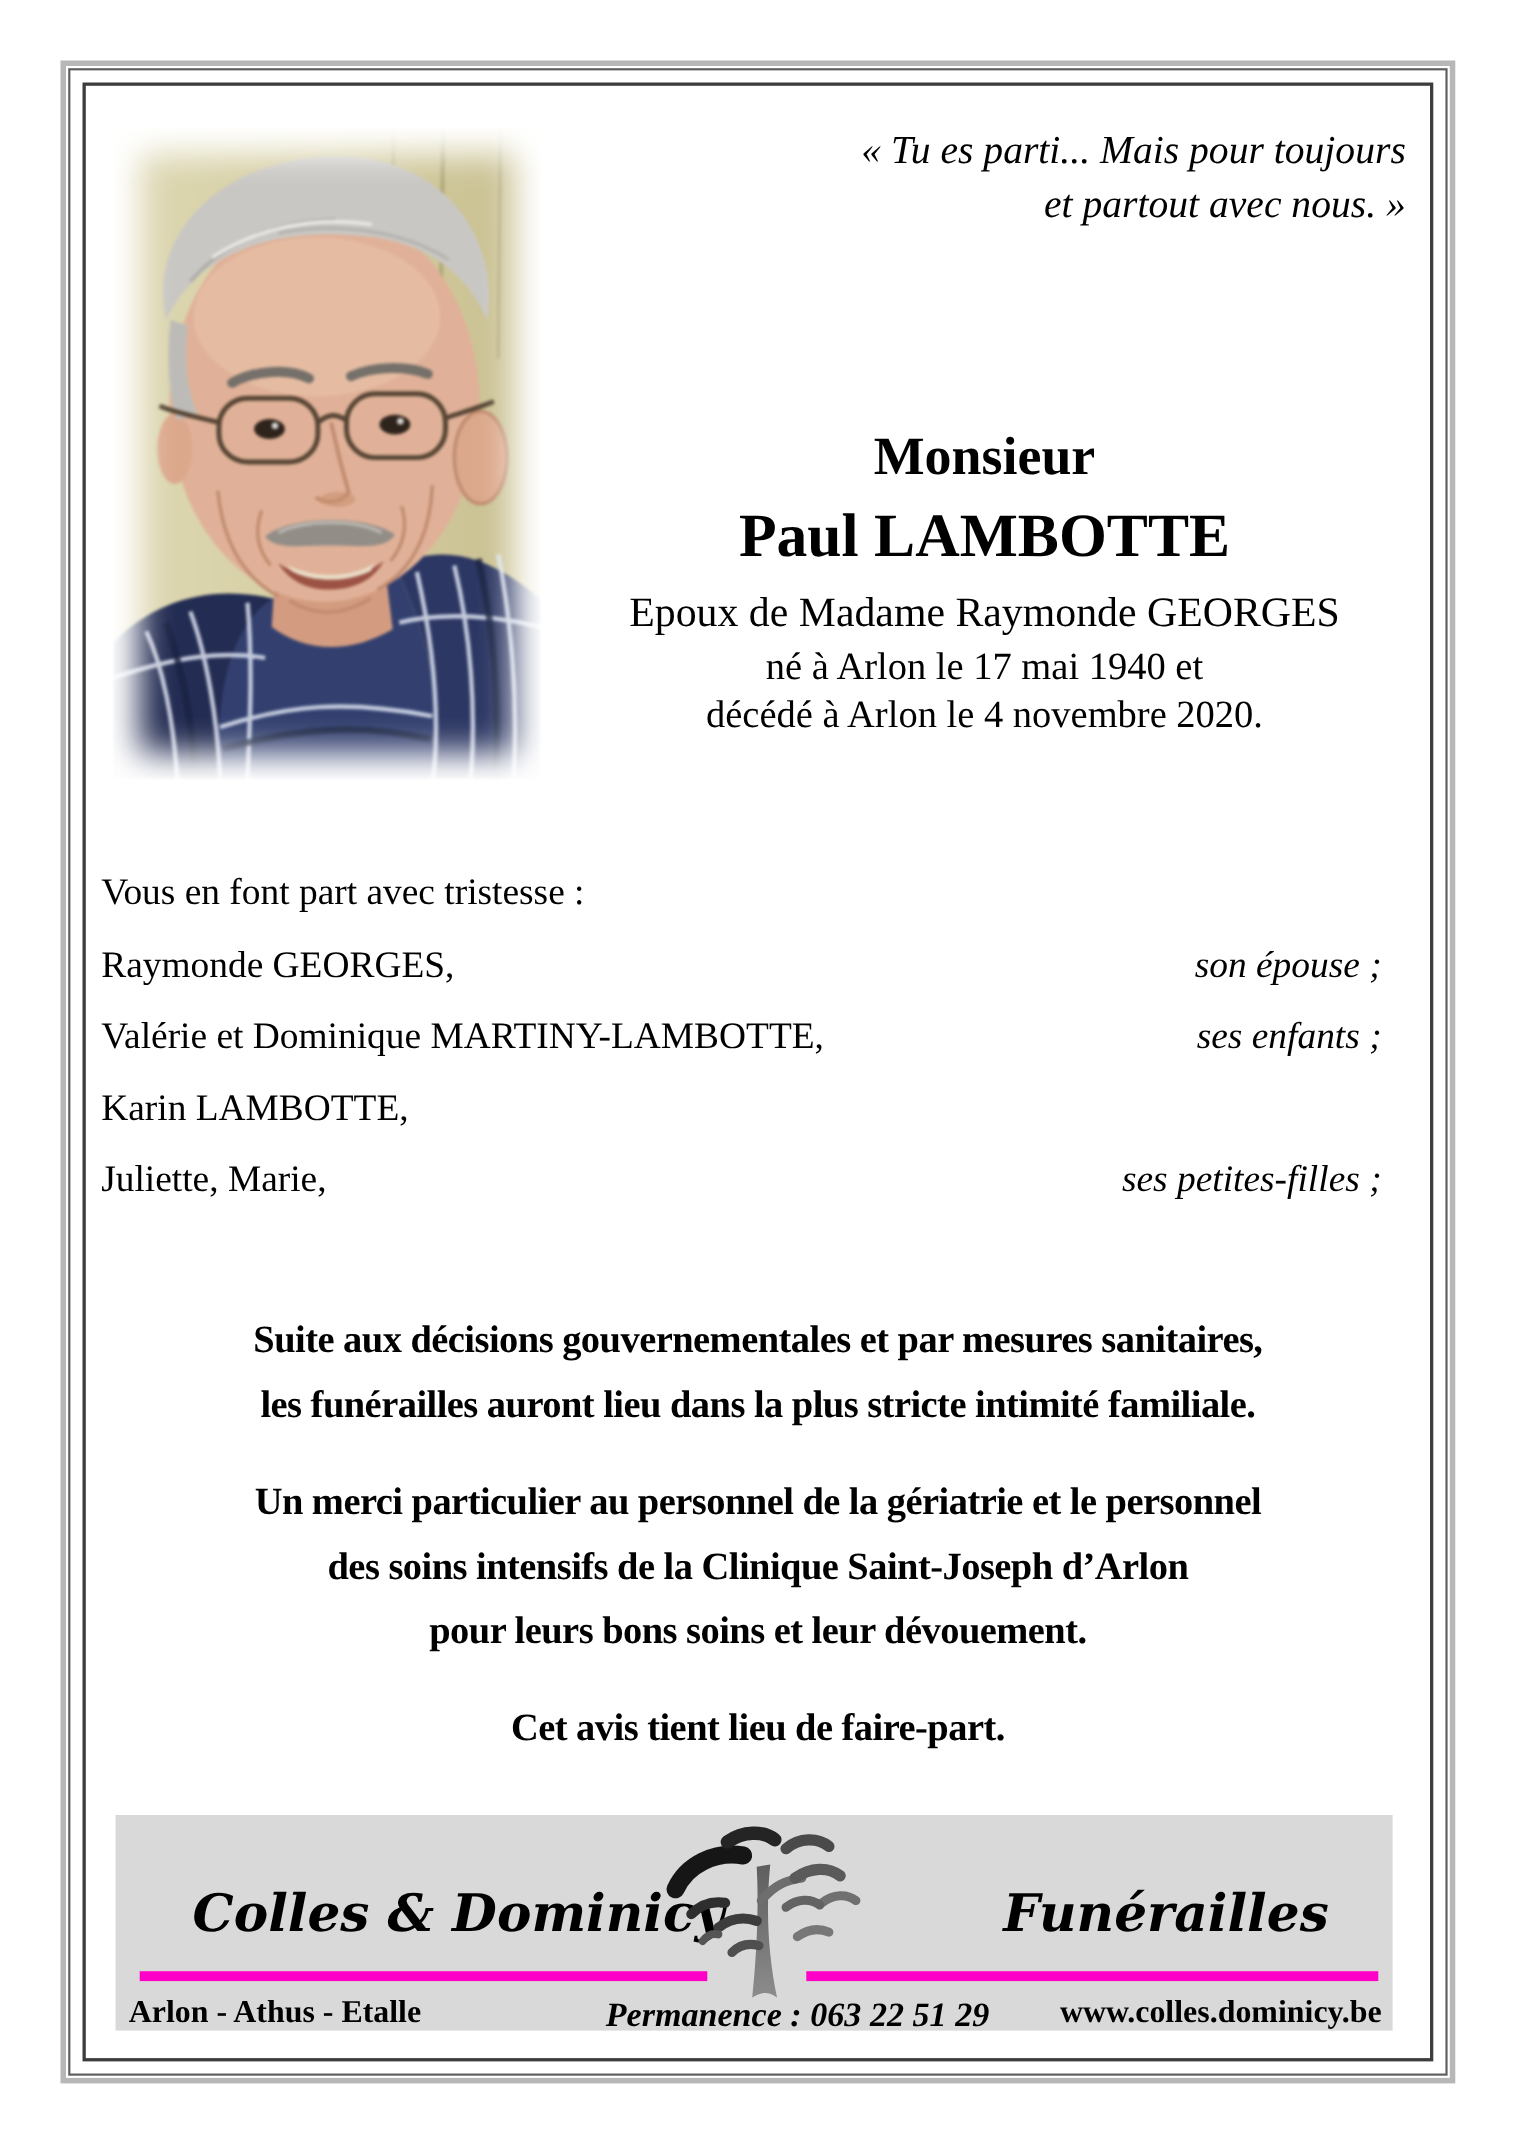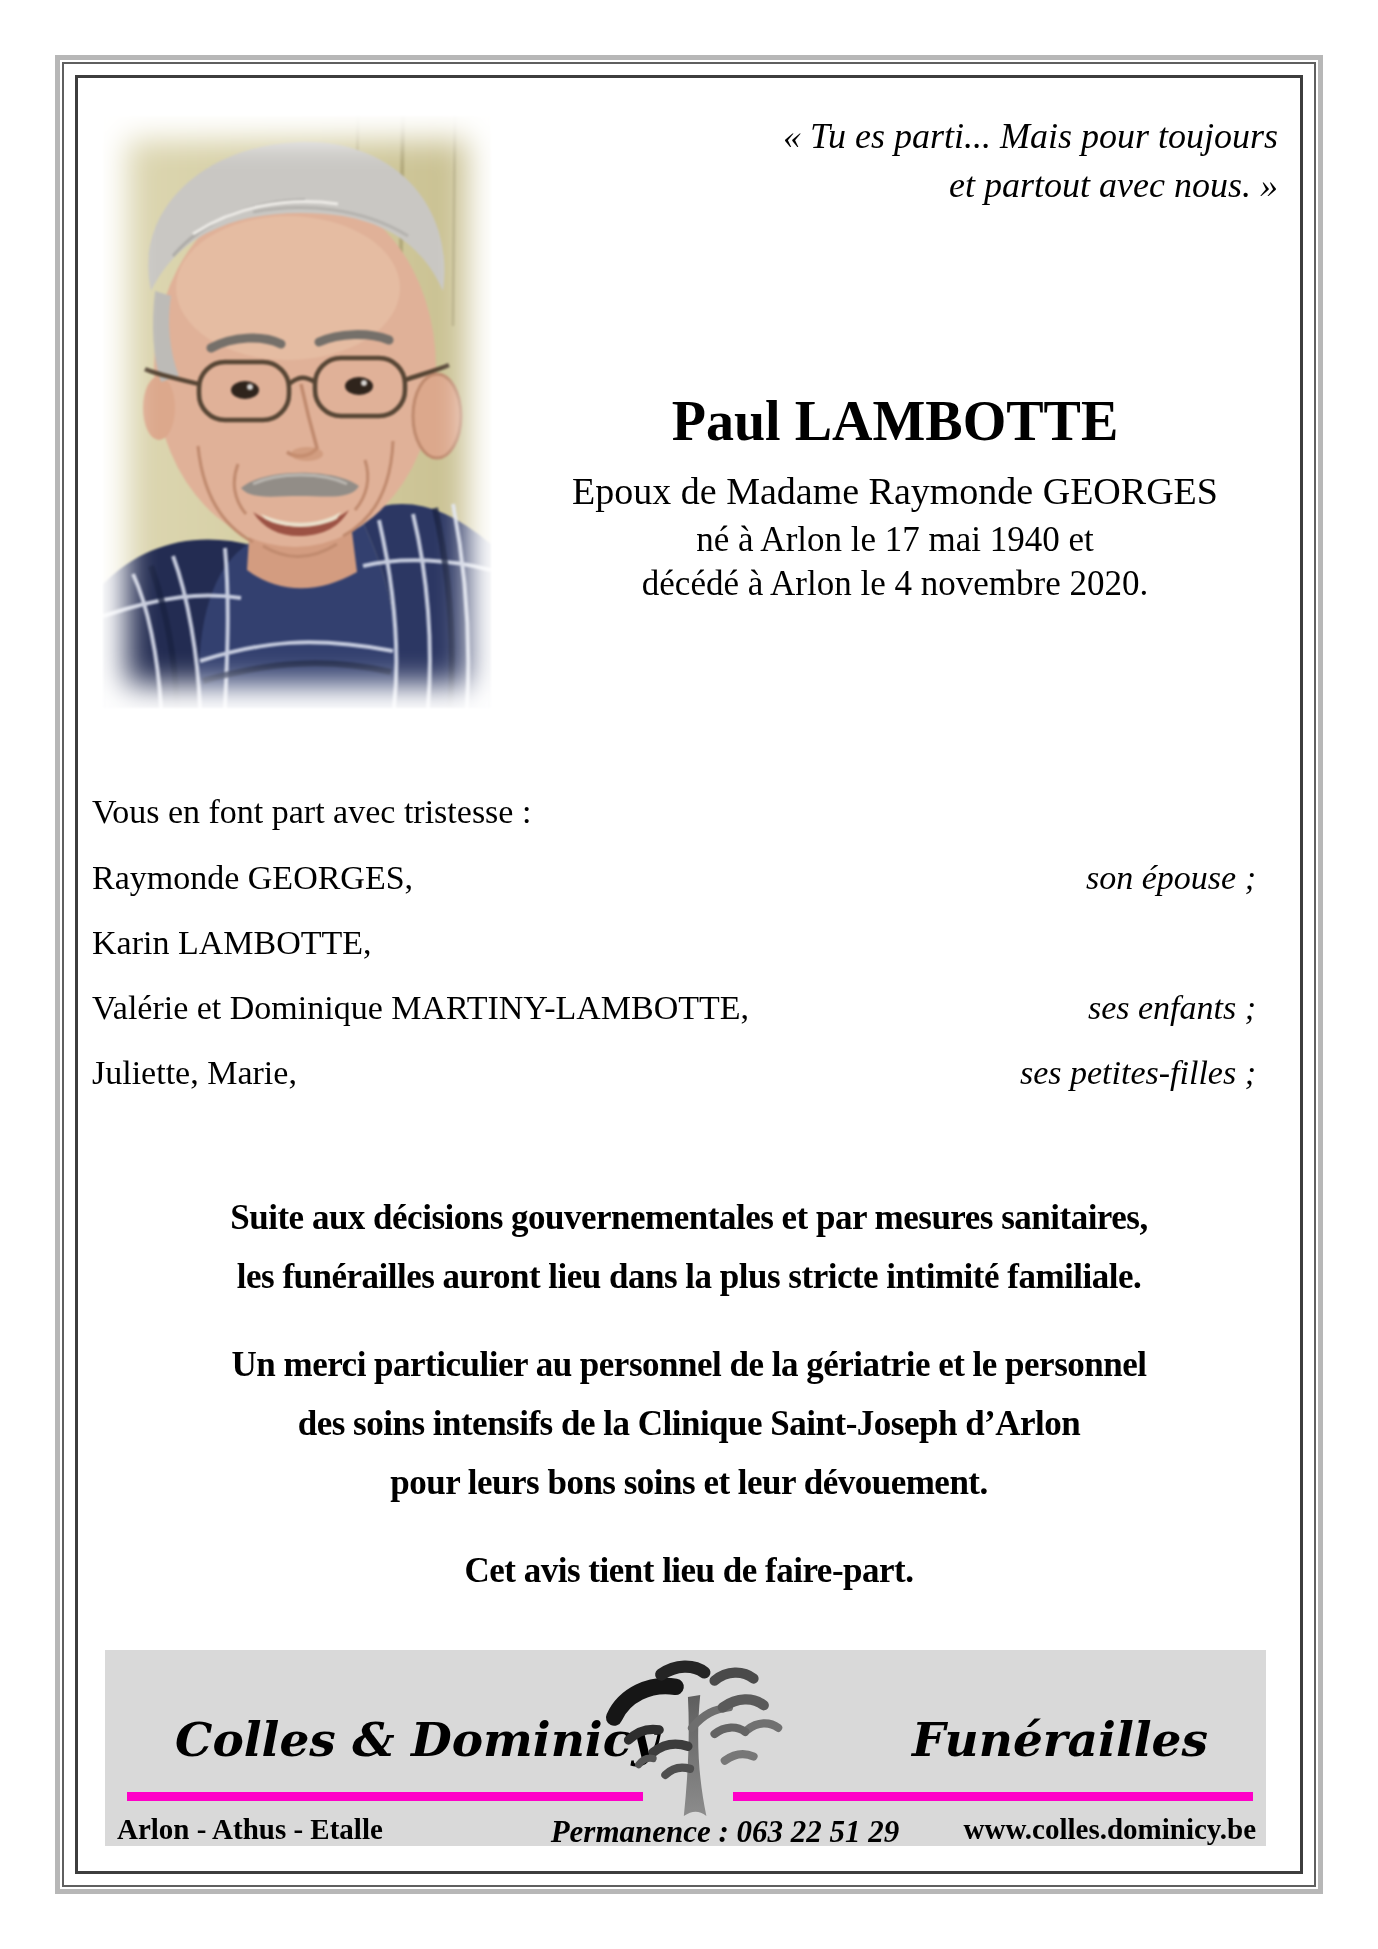--- a/index.html
+++ b/index.html
@@ -149,39 +149,40 @@
     <path d="M138,372 C160,352 232,352 256,370 C248,384 224,380 197,380 C170,380 148,384 138,372 Z" fill="#928d87"></path>
     <path d="M150,368 C175,356 220,356 244,368" stroke="#b9b5af" stroke-width="3" fill="none"></path>
 
     <path d="M150,396 C180,416 216,416 246,394 C235,414 215,420 196,420 C176,420 160,412 150,396 Z" fill="#9c5244"></path>
     <path d="M158,398 C185,410 215,410 238,396 L234,403 C212,414 180,413 162,403 Z" fill="#eadfca"></path>
   </svg>
   <div class="soft-edge"></div>
 </div>
 
 <div class="name-block">
+  <div class="title">Monsieur</div>
   <div class="name">Paul LAMBOTTE</div>
   <div class="spouse">Epoux de Madame Raymonde GEORGES</div>
   <div class="birth">né à Arlon le 17 mai 1940 et</div>
   <div class="death">décédé à Arlon le 4 novembre 2020.</div>
 </div>
 
 <div class="family">
   <div class="intro">Vous en font part avec tristesse :</div>
   <div class="row">
     <span>Raymonde GEORGES,</span>
     <span class="relation">son épouse ;</span>
   </div>
   <div class="row">
+    <span>Valérie et Dominique MARTINY-LAMBOTTE,</span>
+    <span class="relation">ses enfants ;</span>
+  </div>
+  <div class="row">
     <span>Karin LAMBOTTE,</span>
     <span class="relation"></span>
-  </div>
-  <div class="row">
-    <span>Valérie et Dominique MARTINY-LAMBOTTE,</span>
-    <span class="relation">ses enfants ;</span>
   </div>
   <div class="row">
     <span>Juliette, Marie,</span>
     <span class="relation">ses petites-filles ;</span>
   </div>
 </div>
 
 <div class="notices">
   <p>
     </p>

